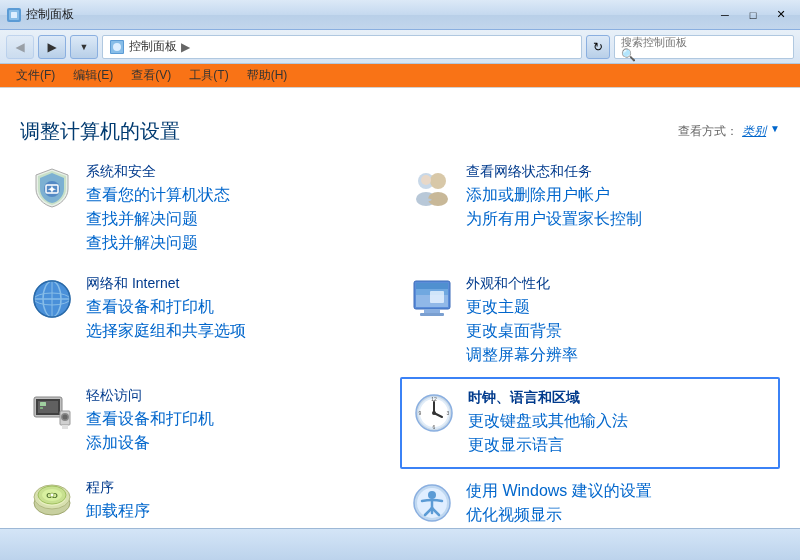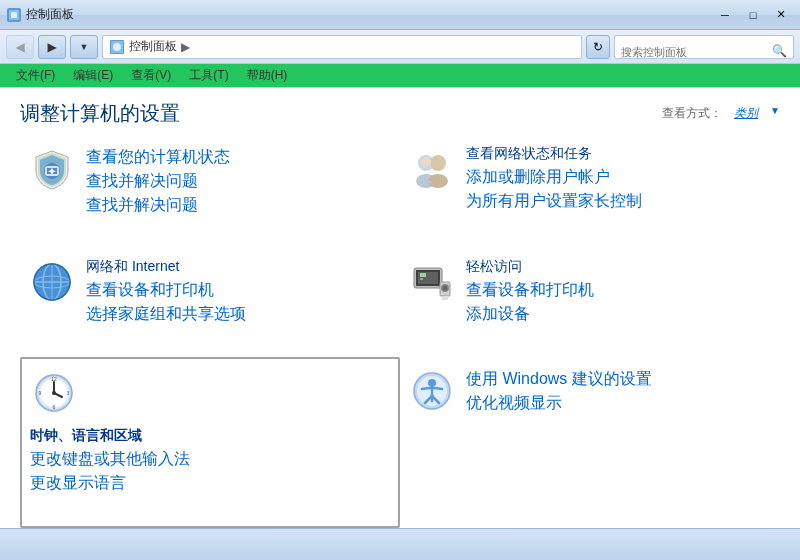--- a/index.html
+++ b/index.html
@@ -99,41 +99,42 @@
       cursor: pointer;
       font-size: 12px;
     }
     .search-bar {
       width: 180px;
       height: 24px;
       background: white;
       border: 1px solid #b0c8e0;
       border-radius: 2px;
       display: flex;
-      align-items: flex-end;
+      align-items: flex-start;
       padding: 0 6px;
+      flex-direction: column;
     }
     .search-bar input {
       border: none;
       outline: none;
       font-size: 11px;
       flex: 1;
       color: #999;
       background: transparent;
     }
     .search-icon-btn {
       cursor: pointer;
       color: #666;
       font-size: 12px;
     }
 
     
     .menu-bar {
       height: 24px;
-      background: #22c55e;
+      background: #f97316;
       display: flex;
       align-items: center;
       padding: 0 8px;
       gap: 2px;
       border-bottom: 1px solid #d0d0d0;
     }
     .menu-item {
       padding: 2px 8px;
       font-size: 12px;
       color: #333;
@@ -148,29 +149,30 @@
       display: flex;
       flex-direction: column;
     }
 
     
     .content-header {
       display: flex;
       align-items: center;
       justify-content: space-between;
       padding: 12px 20px 8px 20px;
+      margin-top: 18px;
     }
     .page-title {
       font-size: 20px;
       color: #003a70;
       font-weight: normal;
     }
     .view-selector {
       display: flex;
-      gap: 12px;
+      gap: 4px;
       font-size: 12px;
       color: #333;
     }
     .view-label {
       color: #666;
     }
     .view-value {
       color: #0066cc;
       cursor: pointer;
       text-decoration: underline;
@@ -307,20 +309,21 @@
         <svg width="44" height="44" viewBox="0 0 44 44">
           <path d="M22 4 L38 10 L38 24 C38 33 30 40 22 42 C14 40 6 33 6 24 L6 10 Z" fill="#e8f0e8" stroke="#aaa" stroke-width="1"></path>
           <path d="M22 6 L36 11 L36 24 C36 32 29 38 22 40 C15 38 8 32 8 24 L8 11 Z" fill="#c8e0c8"></path>
           <path d="M22 8 L34 13 L34 24 C34 31 28 37 22 38 C16 37 10 31 10 24 L10 13 Z" fill="#5b9bd5" opacity="0.7"></path>
           <circle cx="22" cy="24" r="8" fill="#4a7fc1" opacity="0.8"></circle>
           <text x="22" y="28" text-anchor="middle" font-size="10" fill="white" font-weight="bold">✦</text>
           <rect x="16" y="20" width="12" height="8" rx="1" fill="none" stroke="white" stroke-width="1.5"></rect>
         </svg>
       </div>
       <div class="category-text">
+        <div class="category-title">系统和安全</div>
         <span class="category-link">查看您的计算机状态</span>
         <span class="category-link">查找并解决问题</span>
         <span class="category-link">查找并解决问题</span>
       </div>
     </div>
 
     <div class="category-item">
       <div class="category-icon">
         <svg width="44" height="44" viewBox="0 0 44 44">
           <circle cx="16" cy="16" r="8" fill="#c8d8e8"></circle>
@@ -351,20 +354,40 @@
           <circle cx="22" cy="22" r="18" fill="none" stroke="#2a6aa9" stroke-width="1.5"></circle>
         </svg>
       </div>
       <div class="category-text">
         <div class="category-title">网络和 Internet</div>
         <span class="category-link">查看设备和打印机</span>
         <span class="category-link">选择家庭组和共享选项</span>
       </div>
     </div>
 
+    <div class="category-item">
+      <div class="category-icon">
+        <svg width="44" height="44" viewBox="0 0 44 44">
+          <rect x="4" y="4" width="36" height="28" rx="2" fill="#5b8dd9" stroke="#3a6ab9" stroke-width="1"></rect>
+          <rect x="6" y="6" width="32" height="24" fill="#87a0e8"></rect>
+          <rect x="6" y="6" width="32" height="6" fill="#5090d0"></rect>
+          <rect x="6" y="12" width="32" height="6" fill="#70a8e0"></rect>
+          <rect x="6" y="18" width="32" height="12" fill="#90b8e8"></rect>
+          <rect x="14" y="32" width="16" height="4" fill="#8aafe0"></rect>
+          <rect x="10" y="36" width="24" height="3" rx="1" fill="#7a9fd0"></rect>
+          <rect x="20" y="14" width="14" height="12" rx="1" fill="#e8f4ff" opacity="0.8"></rect>
+        </svg>
+      </div>
+      <div class="category-text">
+        <div class="category-title">外观和个性化</div>
+        <span class="category-link">更改主题</span>
+        <span class="category-link">更改桌面背景</span>
+        <span class="category-link">调整屏幕分辨率</span>
+      </div>
+    </div>
 
     <div class="category-item">
       <div class="category-icon">
         <svg width="44" height="44" viewBox="0 0 44 44">
           <rect x="4" y="8" width="28" height="20" rx="2" fill="#c0c0c0" stroke="#888" stroke-width="1"></rect>
           <rect x="6" y="10" width="24" height="16" fill="#404040"></rect>
           <rect x="8" y="12" width="20" height="12" fill="#606060"></rect>
           <rect x="10" y="13" width="6" height="4" rx="0.5" fill="#a0d0a0"></rect>
           <rect x="10" y="18" width="3" height="2" rx="0.5" fill="#80b080"></rect>
           <rect x="30" y="22" width="10" height="14" rx="1" fill="#d0d0d0" stroke="#999" stroke-width="1"></rect>
@@ -373,21 +396,21 @@
           <rect x="32" y="36" width="6" height="4" rx="0.5" fill="#e0e0e0"></rect>
         </svg>
       </div>
       <div class="category-text">
         <div class="category-title">轻松访问</div>
         <span class="category-link">查看设备和打印机</span>
         <span class="category-link">添加设备</span>
       </div>
     </div>
 
-    <div class="category-item highlighted" style="border:2px solid #a3a3a3;border-radius:2px;flex-direction:column;">
+    <div class="category-item highlighted" style="border:2px solid #3b82f6;border-radius:2px;">
       <div class="category-icon">
         <svg width="44" height="44" viewBox="0 0 44 44">
           <circle cx="22" cy="22" r="18" fill="#c8d8e8" stroke="#8aafe0" stroke-width="1.5"></circle>
           <circle cx="22" cy="22" r="16" fill="#e0ecf8"></circle>
           <circle cx="22" cy="22" r="14" fill="white"></circle>
           <line x1="22" y1="22" x2="22" y2="11" stroke="#333" stroke-width="2" stroke-linecap="round"></line>
           <line x1="22" y1="22" x2="30" y2="26" stroke="#333" stroke-width="2" stroke-linecap="round"></line>
           <circle cx="22" cy="22" r="2" fill="#333"></circle>
           <text x="22" y="10" text-anchor="middle" font-size="5" fill="#555">12</text>
           <text x="36" y="24" text-anchor="middle" font-size="5" fill="#555">3</text>
@@ -395,20 +418,37 @@
           <text x="8" y="24" text-anchor="middle" font-size="5" fill="#555">9</text>
         </svg>
       </div>
       <div class="category-text">
         <div class="category-title" style="font-weight:bold;">时钟、语言和区域</div>
         <span class="category-link">更改键盘或其他输入法</span>
         <span class="category-link">更改显示语言</span>
       </div>
     </div>
 
+    <div class="category-item">
+      <div class="category-icon">
+        <svg width="44" height="44" viewBox="0 0 44 44">
+          <ellipse cx="22" cy="22" rx="18" ry="12" fill="#c8d0a0" stroke="#a0a870" stroke-width="1"></ellipse>
+          <ellipse cx="22" cy="16" rx="18" ry="12" fill="#d8e0b0" stroke="#b0b880" stroke-width="1"></ellipse>
+          <ellipse cx="22" cy="16" rx="14" ry="9" fill="#e8f0c0"></ellipse>
+          <ellipse cx="22" cy="14" rx="14" ry="9" fill="#c8e090" stroke="#a0c060" stroke-width="1"></ellipse>
+          <ellipse cx="22" cy="14" rx="10" ry="6" fill="#d8f0a0"></ellipse>
+          <text x="22" y="17" text-anchor="middle" font-size="8" fill="#507030" font-weight="bold">CD</text>
+          <circle cx="22" cy="14" r="2" fill="white" stroke="#a0c060" stroke-width="1"></circle>
+        </svg>
+      </div>
+      <div class="category-text">
+        <div class="category-title">程序</div>
+        <span class="category-link">卸载程序</span>
+      </div>
+    </div>
 
     <div class="category-item">
       <div class="category-icon">
         <svg width="44" height="44" viewBox="0 0 44 44">
           <circle cx="22" cy="22" r="18" fill="#c0d8f0" stroke="#8aafe0" stroke-width="1.5"></circle>
           <circle cx="22" cy="22" r="15" fill="#e0eeff"></circle>
           <circle cx="22" cy="14" r="4" fill="#5b9bd5"></circle>
           <path d="M12 20 Q22 18 32 20" stroke="#5b9bd5" stroke-width="2.5" fill="none" stroke-linecap="round"></path>
           <line x1="22" y1="20" x2="22" y2="32" stroke="#5b9bd5" stroke-width="2.5" stroke-linecap="round"></line>
           <line x1="22" y1="27" x2="15" y2="34" stroke="#5b9bd5" stroke-width="2.5" stroke-linecap="round"></line>

